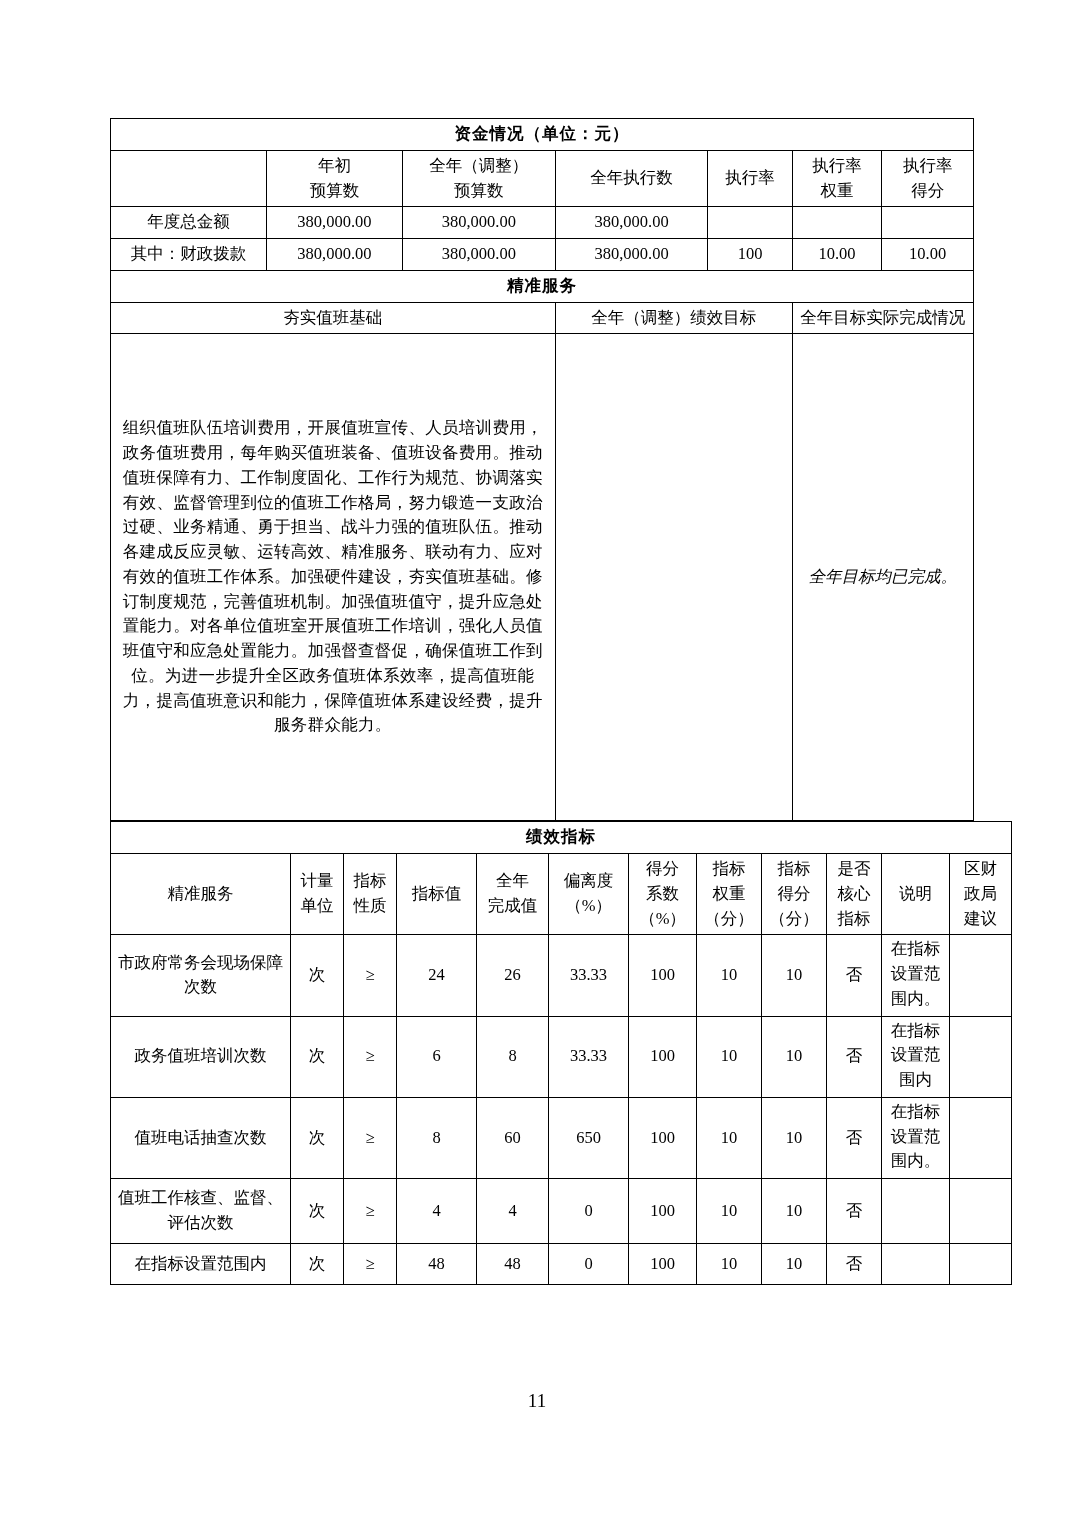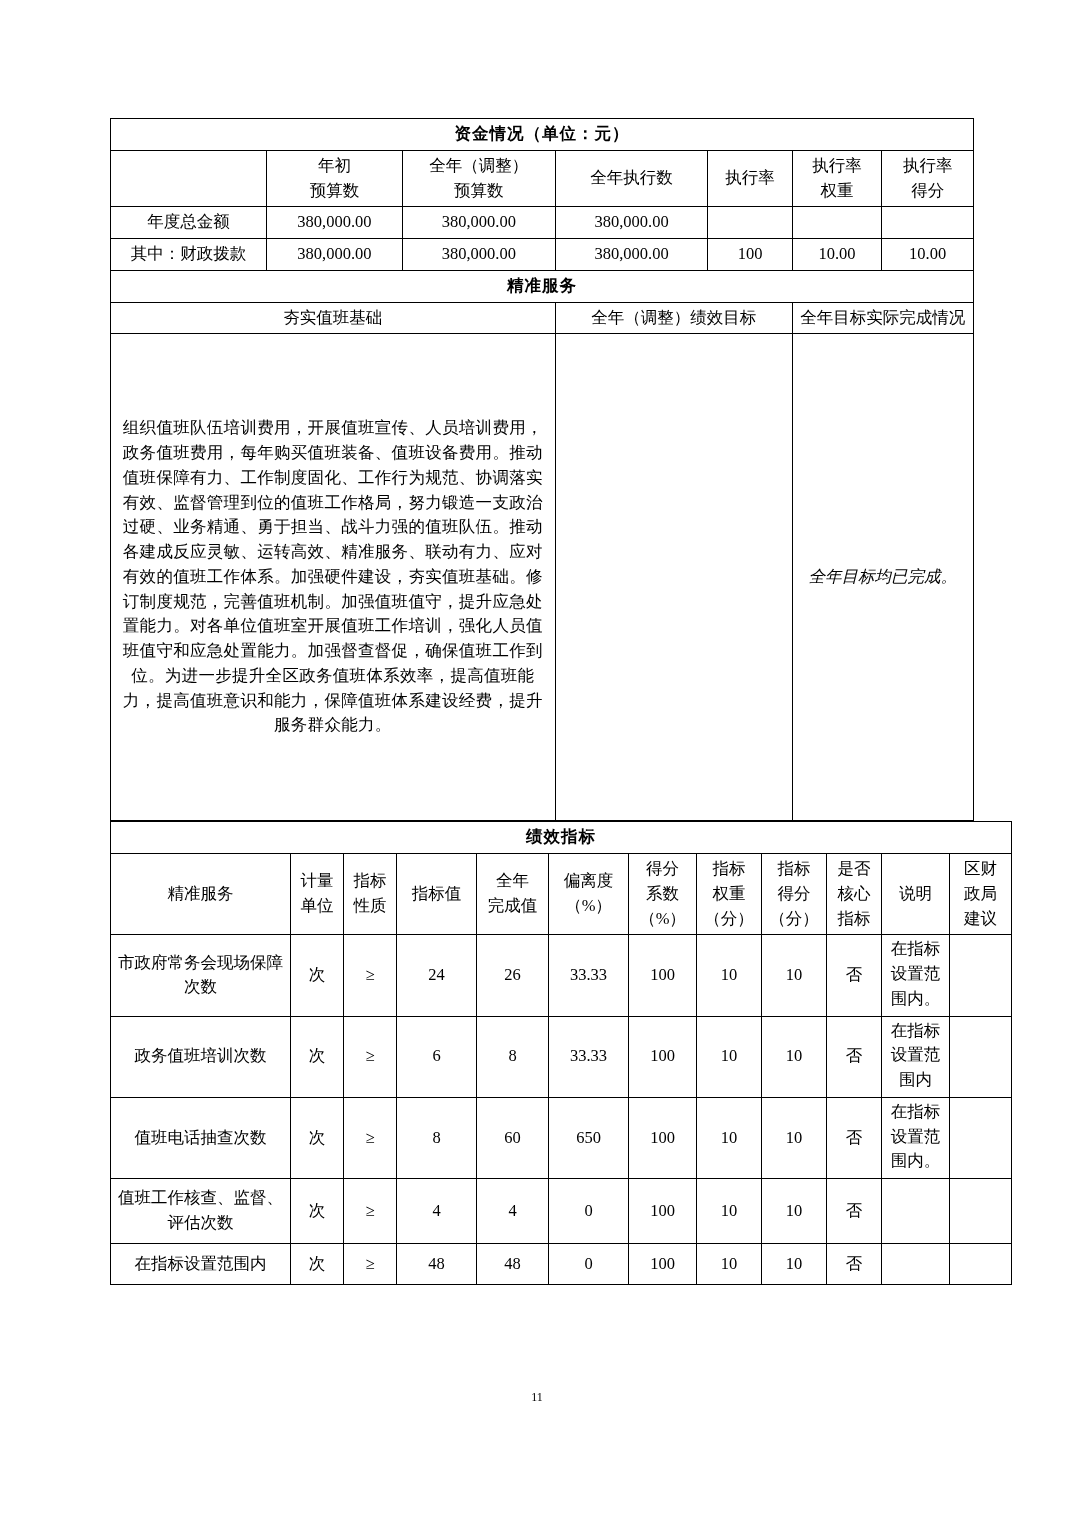--- a/index.html
+++ b/index.html
@@ -92,21 +92,21 @@
     padding: 2px 3px;
     vertical-align: middle;
     font-family: Liberation Mono, monospace;
   }
   .pagenum {
     position: absolute;
     left: 0;
     right: 0;
     top: 1390px;
     text-align: center;
-    font-size: 12px;
+    font-size: 19px;
     font-family: "Liberation Serif", serif;
   }
   .r-tall td { height: 74px; }
 </style>
 </head>
 <body>
 
 <div class="page">
 
   <table class="doc">

